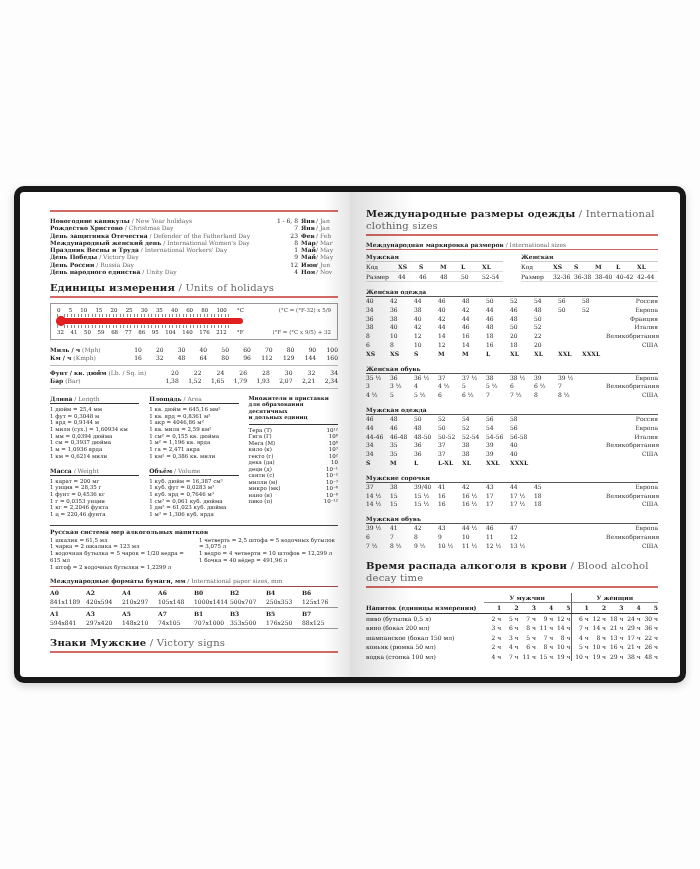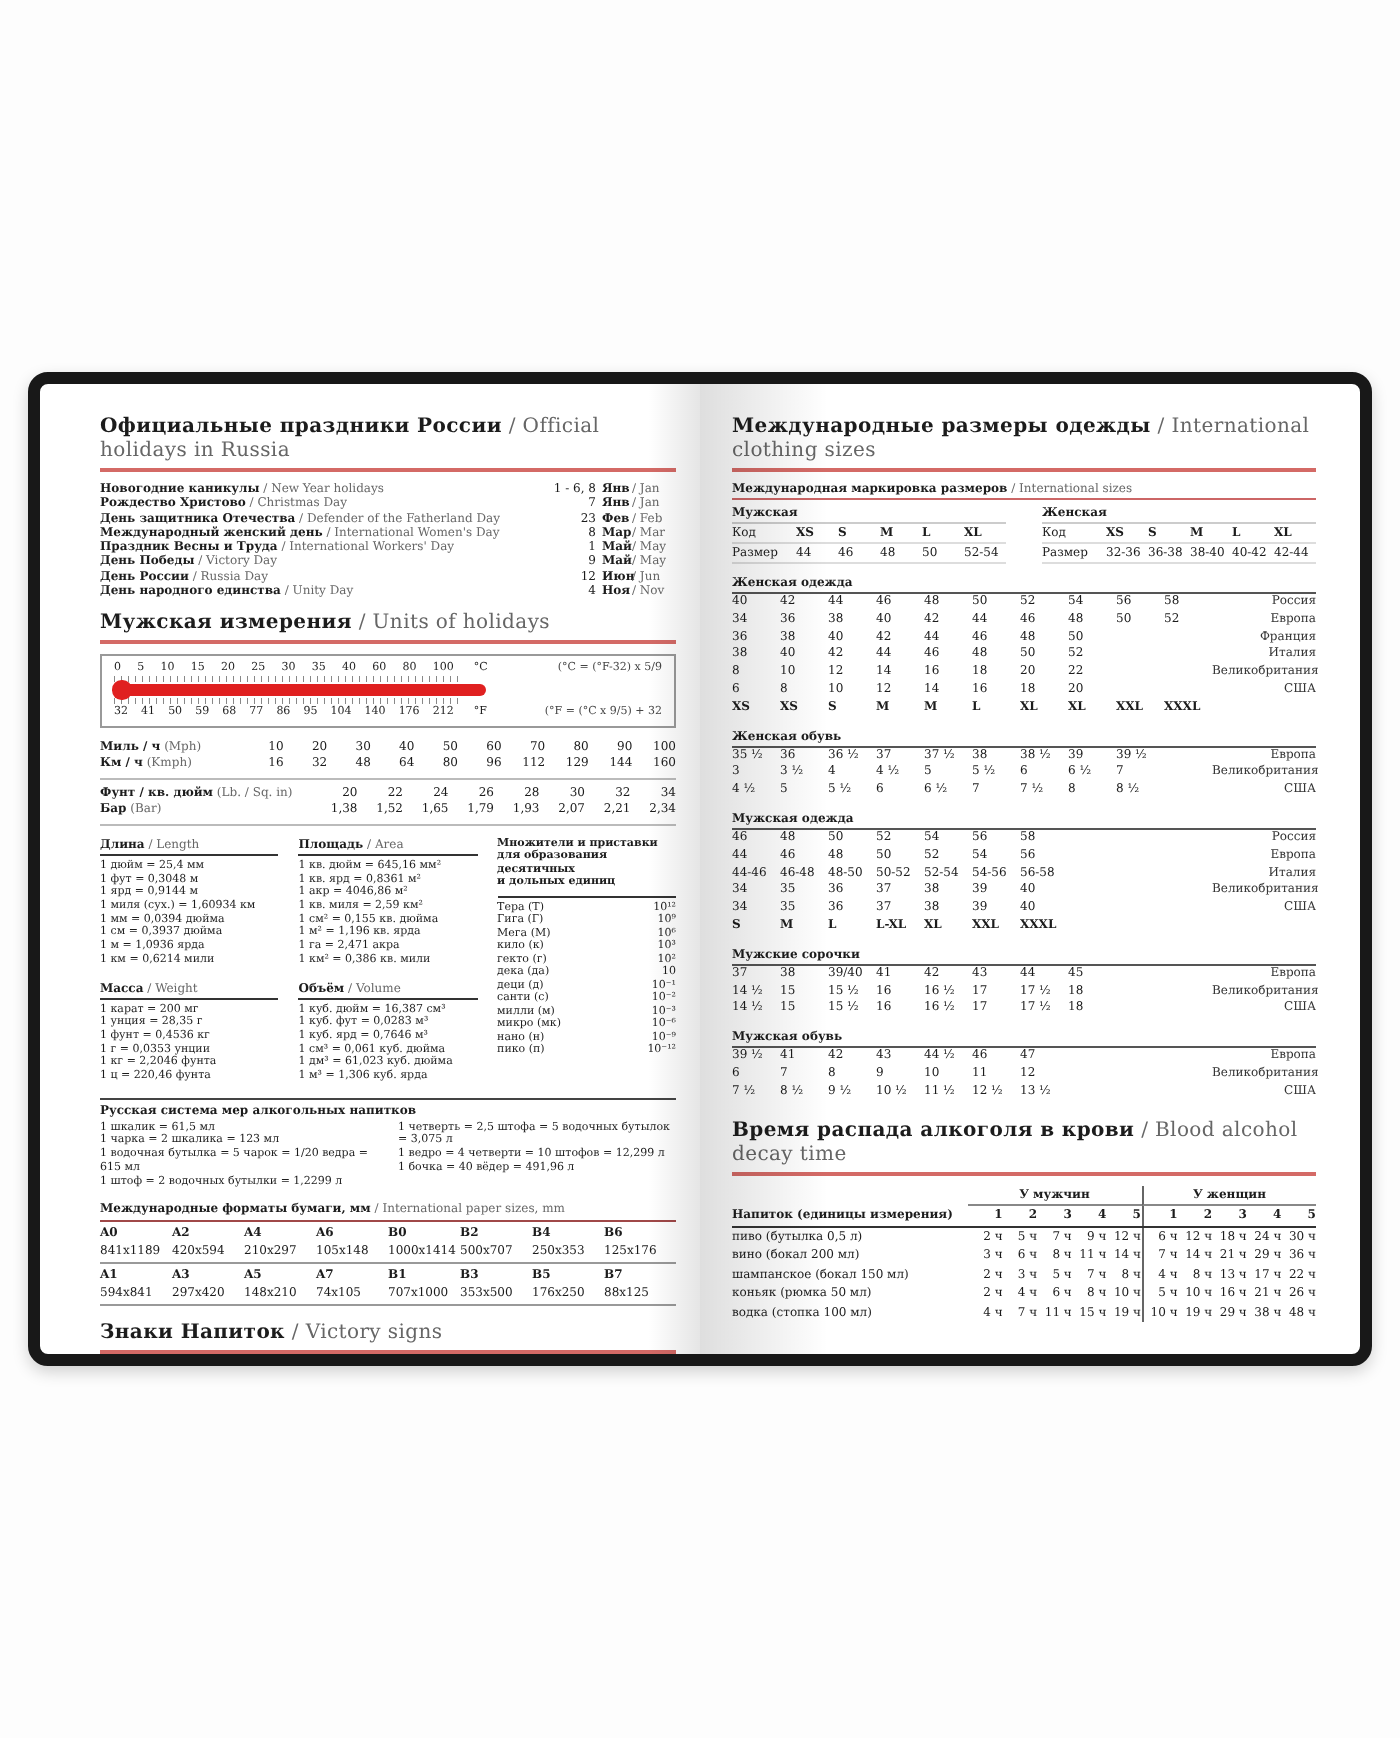--- a/index.html
+++ b/index.html
@@ -98,24 +98,20 @@
 </style>
 </head>
 <body>
 
 <div class="photo">
   <div class="book">
 
     <div class="page left">
 
       <div>
-        <div class="sec-title">
-          <b>Официальные праздники России</b>
-          <span class="en">/ Official holidays in Russia</span>
-        </div>
         <div class="red-rule"></div>
         <div>
             <div class="hrow">
               <span class="hname"><b>Новогодние каникулы</b><span class="en"> / New Year holidays</span></span>
               <span class="hdate">
                 <span class="day">1 - 6, 8</span>
                 <span class="mon">Янв</span>
                 <span class="en men"> / Jan</span>
               </span>
             </div>
@@ -173,21 +169,21 @@
                 <span class="day">4</span>
                 <span class="mon">Ноя</span>
                 <span class="en men"> / Nov</span>
               </span>
             </div>
           </div>
       </div>
 
       <div style="margin-top:7px;">
         <div class="sec-title">
-          <b>Мужская измерения</b>
+          <b>Единицы измерения</b>
           <span class="en">/ Units of holidays</span>
         </div>
         <div class="red-rule"></div>
 
         <div class="thermo">
           <div class="trow">
             <div class="tvals">
                 <span class="tv">0</span>
                 <span class="tv">5</span>
                 <span class="tv">10</span>
@@ -452,21 +448,21 @@
               <div class="pcell">353x500</div>
               <div class="pcell">176x250</div>
               <div class="pcell">88x125</div>
               <div class="pline"></div>
             </div>
         </div>
       </div>
 
       <div style="margin-top:8px;">
         <div class="sec-title">
-          <b>Знаки Напиток</b>
+          <b>Знаки Мужские</b>
           <span class="en">/ Victory signs</span>
         </div>
         <div class="red-rule"></div>
 
       </div>
     </div>
 
     <div class="page right">
 
       <div>

